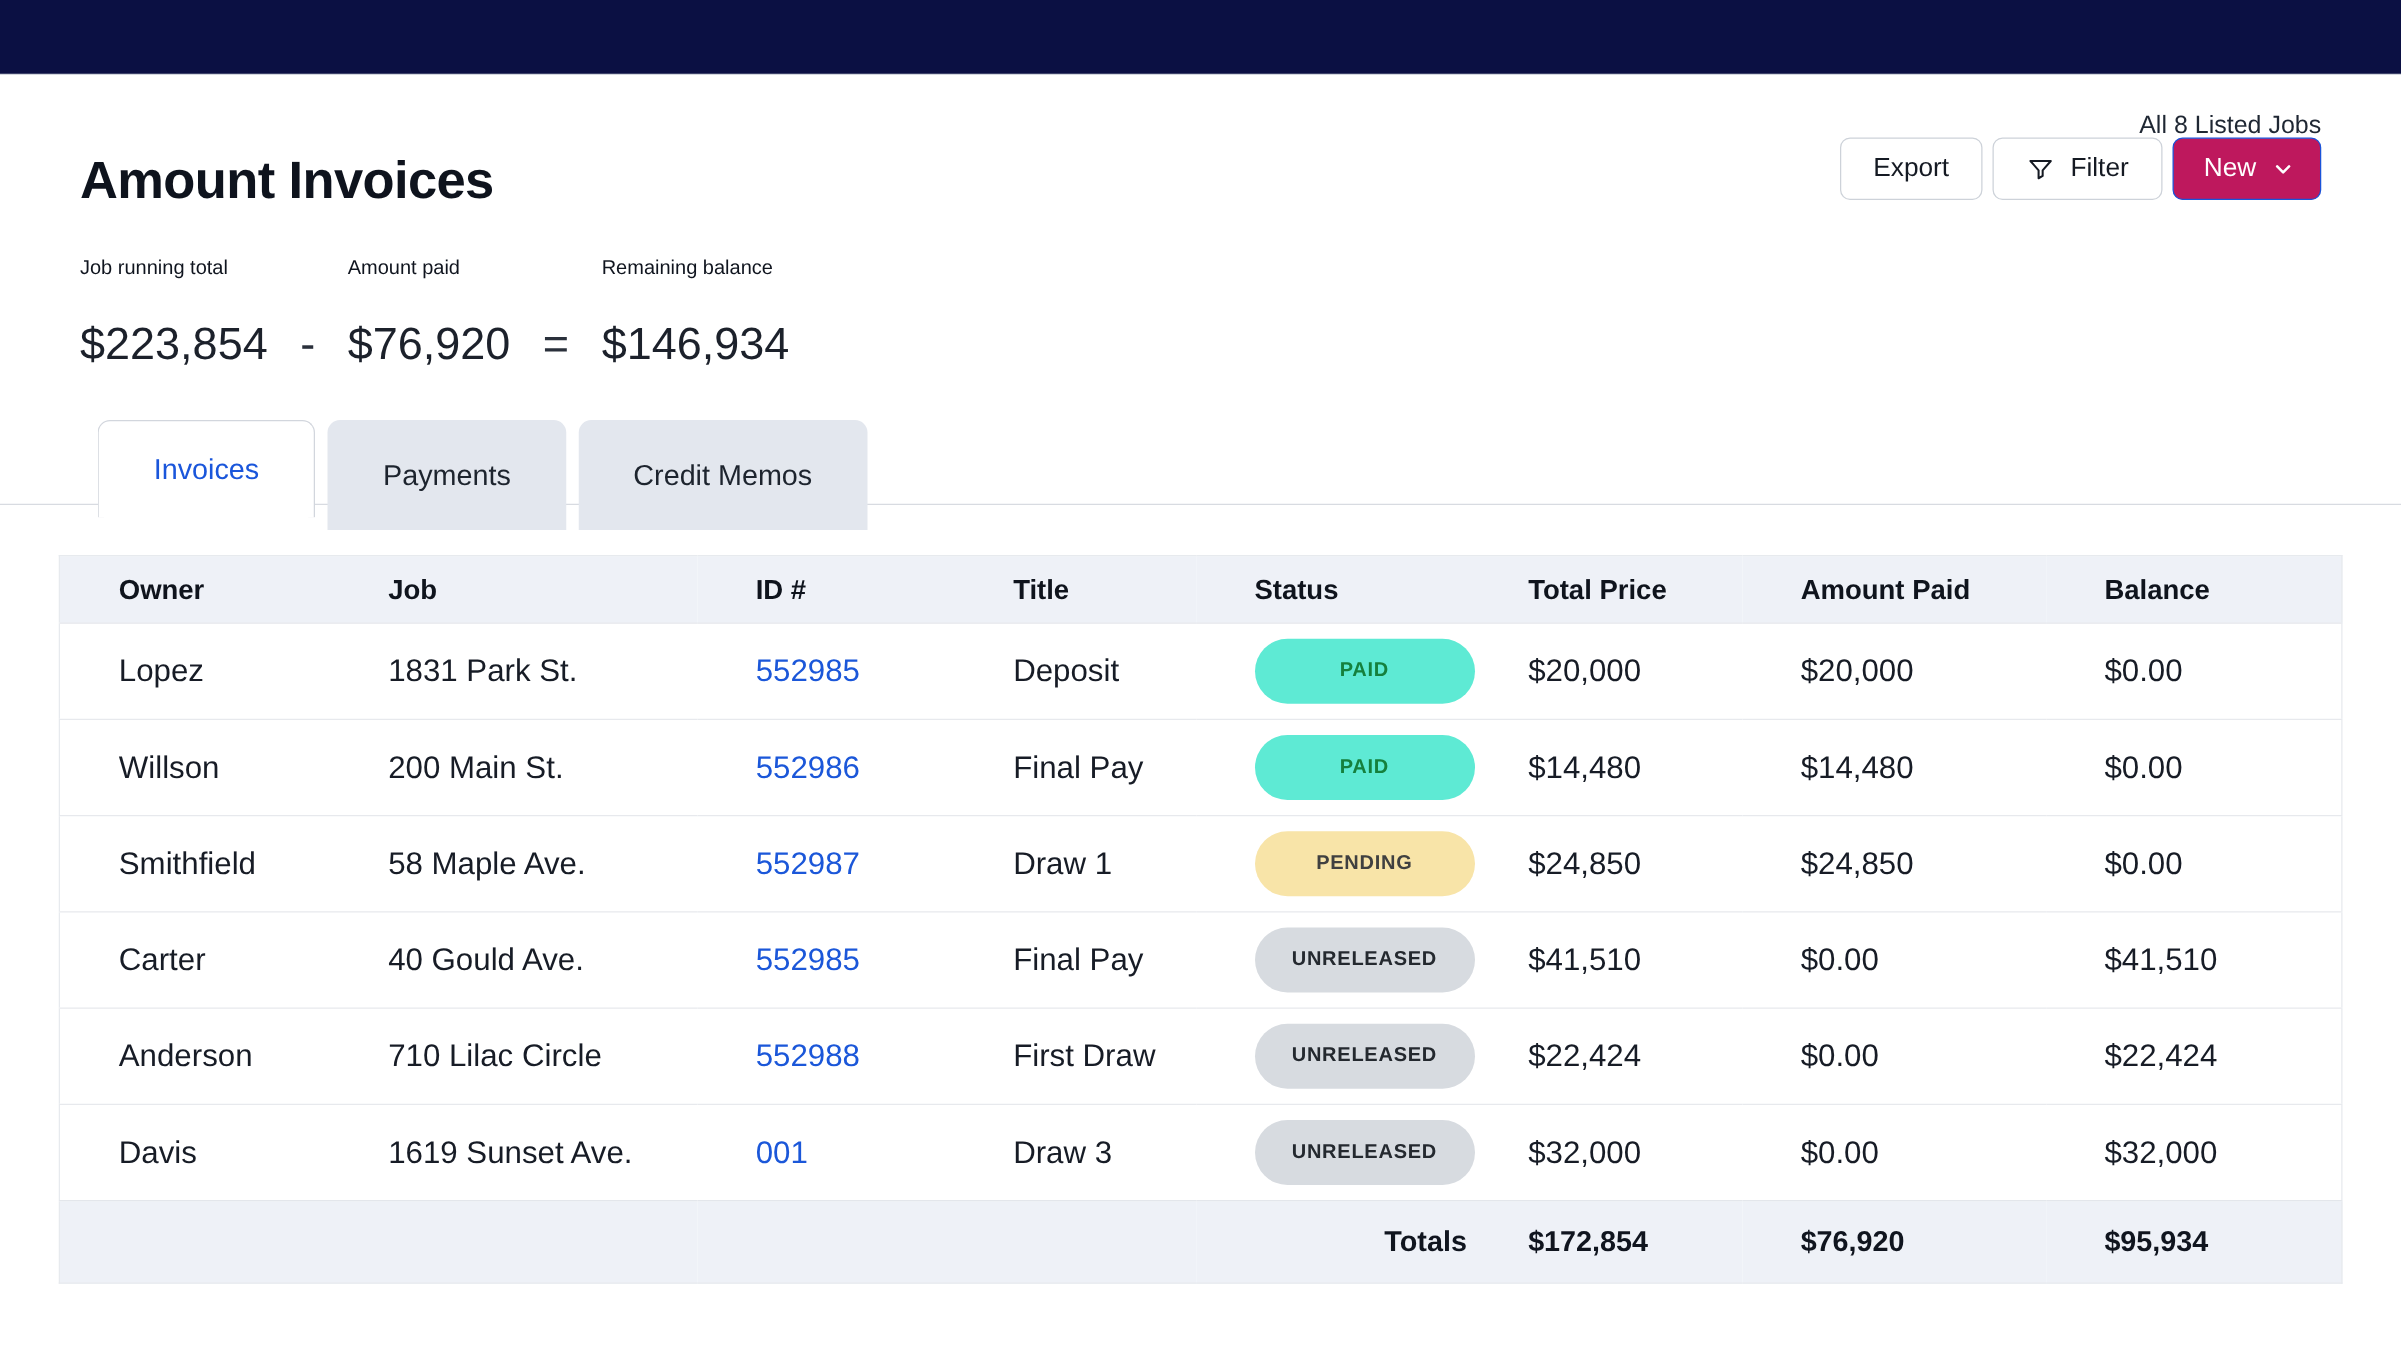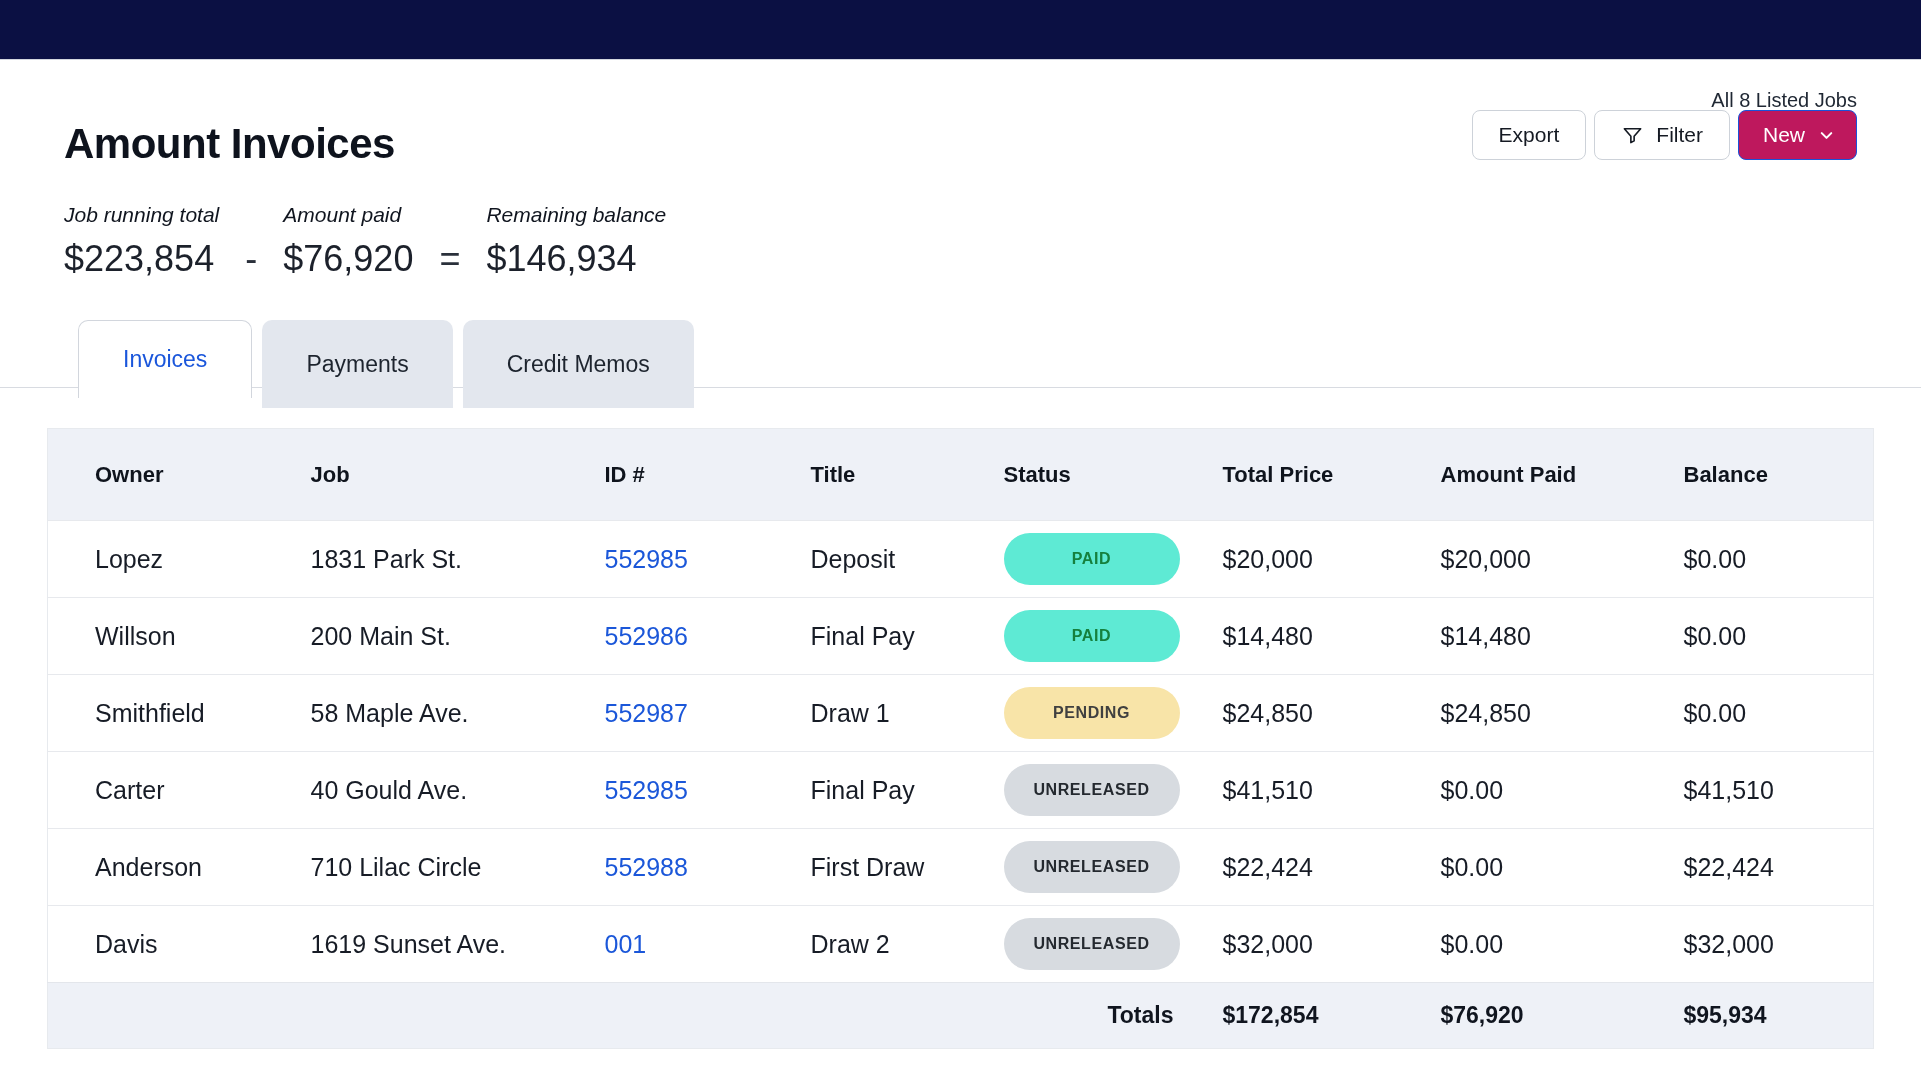--- a/index.html
+++ b/index.html
@@ -42,21 +42,21 @@
   }
   .btn-primary {
     background: #be185d; border: 1px solid #1a53d9;
     color: #ffffff; padding: 0 20px 0 24px;
   }
   .btn svg { display: block; }
 
   
   .summary { margin-top: 34px; display: flex; align-items: flex-end; gap: 26px; }
   .summary-col { display: flex; flex-direction: column; }
-  .summary-label { font-size: 21px; line-height: 26px; color: #10151f; margin-bottom: 10px; font-style: italic; }
+  .summary-label { font-size: 16px; line-height: 26px; color: #10151f; margin-bottom: 26px; }
   .summary-value { font-size: 36px; line-height: 42px; color: #1c212b; }
   .summary-op { font-size: 36px; line-height: 42px; color: #2a303b; padding-bottom: 0px; }
 
   
   .tabs-wrap { position: relative; margin-top: 40px; height: 78px; }
   .tab-divider {
     position: absolute; left: 0; right: 0; bottom: 10px;
     height: 1px; background: #d8dbe1; z-index: 0;
   }
   .tab-bar {
@@ -82,21 +82,21 @@
   }
 
   
   .content { padding: 30px 47px 0 47px; }
   table {
     width: 1826px; table-layout: fixed;
     border-collapse: collapse;
     border: 1px solid #e7eaee;
   }
   th {
-    background: #eef1f7; height: 92px;
+    background: #eef1f7; height: 54px;
     text-align: left; vertical-align: middle;
     padding-left: 47px;
     font-size: 22px; font-weight: 700; color: #0f141d;
   }
   tbody td {
     height: 77px; vertical-align: middle;
     padding-left: 47px;
     border-top: 1px solid #e7e9ed;
     font-size: 25px; color: #171c26;
     background: #ffffff;
@@ -252,21 +252,21 @@
           <td>First Draw</td>
           <td><span class="badge badge-UNRELEASED">UNRELEASED</span></td>
           <td>$22,424</td>
           <td>$0.00</td>
           <td>$22,424</td>
         </tr>
         <tr>
           <td>Davis</td>
           <td>1619 Sunset Ave.</td>
           <td><a class="id-link">001</a></td>
-          <td>Draw 2</td>
+          <td>Draw 3</td>
           <td><span class="badge badge-UNRELEASED">UNRELEASED</span></td>
           <td>$32,000</td>
           <td>$0.00</td>
           <td>$32,000</td>
         </tr>
       </tbody>
     <tfoot>
         <tr>
           <td></td>
           <td></td>

